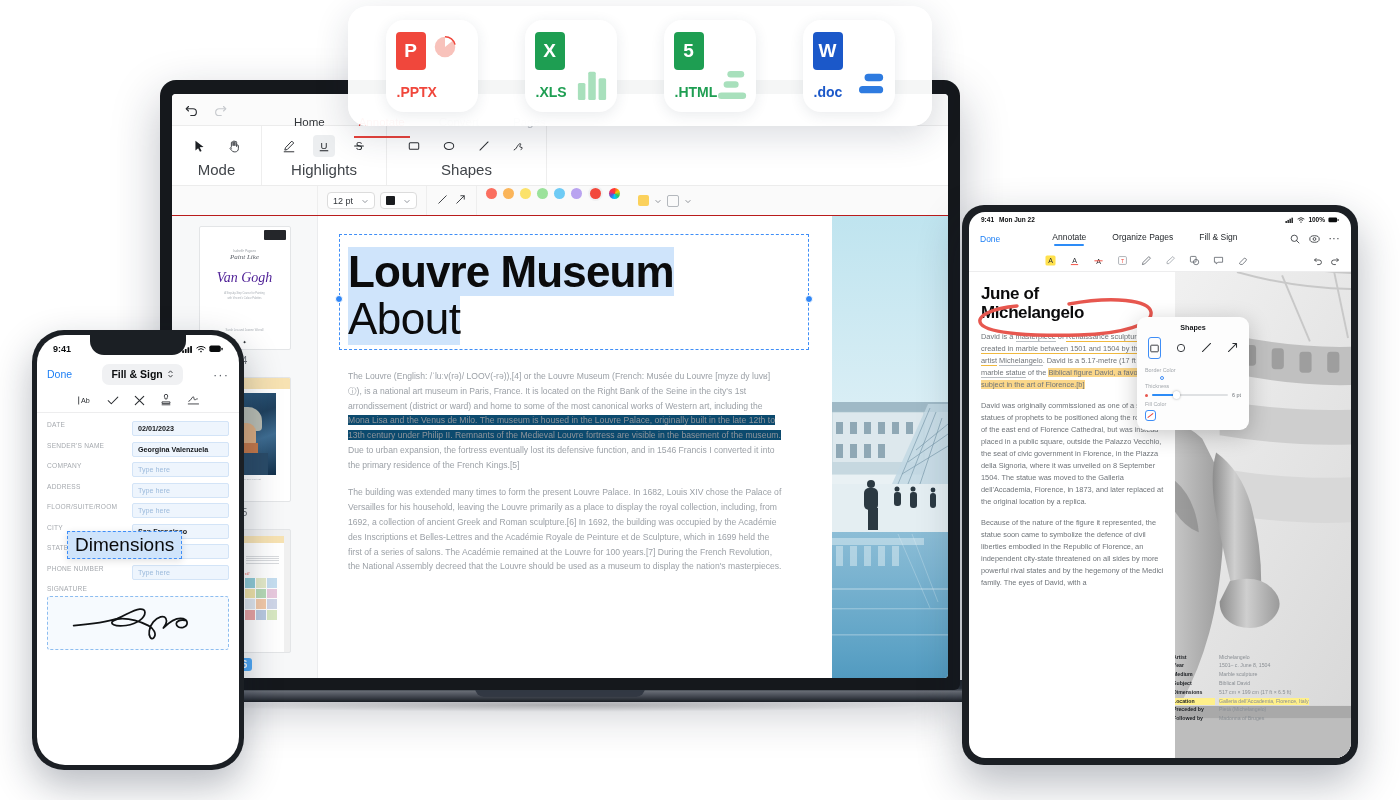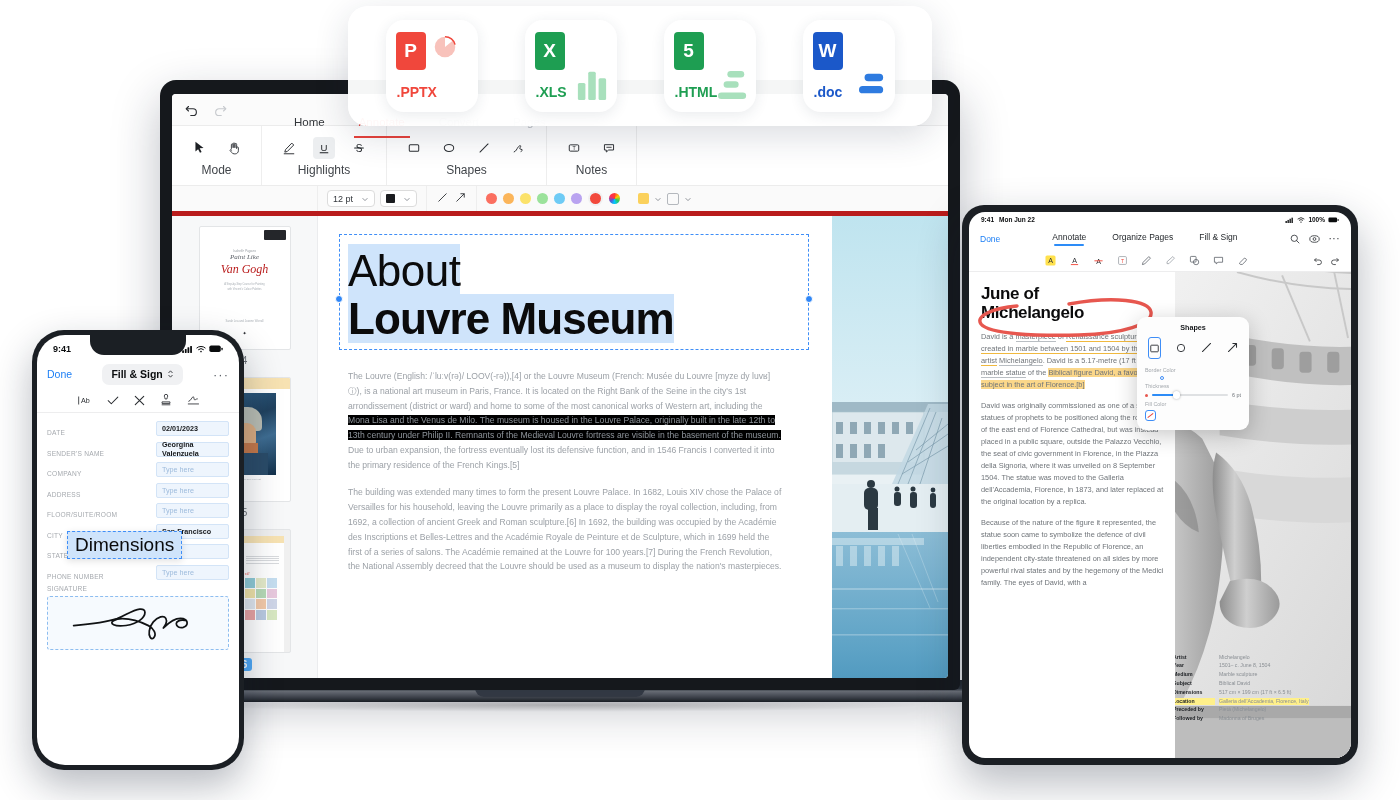--- a/index.html
+++ b/index.html
@@ -45,26 +45,26 @@
   .ribbon-tab { position:relative; height:100%; display:flex; align-items:center; cursor:default;margin-top:25px; }
   .ribbon-tab.active { color:#e8413a; }
   .ribbon-tab.active:after { content:""; position:absolute; left:-5px; right:-5px; bottom:0; height:2px; background:#e8413a; }
   .ribbon-tab.dim { color:#b9bdc2; }
 
   .ribbon-tools { height:60px; display:flex; align-items:stretch; border-bottom:1px solid #ececec;
     background:#fff; flex:0 0 auto; }
   .tool-group { display:flex; flex-direction:column; align-items:center; justify-content:center;
     padding:0 16px; border-right:1px solid #eeeeee; gap:2px; }
   .tool-icons { display:flex; gap:13px; align-items:center; height:26px; }
-  .tool-lbl { font-size:12px; color:#41454a; }
+  .tool-lbl { font-size:15px; color:#41454a; }
   .tool-btn { width:22px; height:22px; display:flex; align-items:center; justify-content:center;
     border-radius:4px; }
   .tool-btn.sel { background:#eceef0; }
 
-  .ribbon-props { height:30px; display:flex; align-items:center; border-bottom:5px solid #b91c1c;
+  .ribbon-props { height:30px; display:flex; align-items:flex-start; border-bottom:1px solid #b91c1c;
     background:#fafafa; flex:0 0 auto; font-size:9.5px; color:#44484d; }
   .pp-cell { display:flex; align-items:center; gap:5px; padding:0 9px; height:100%; border-right:1px solid #eee; }
   .pp-select { display:flex; align-items:center; gap:8px; border:1px solid #dcdcdc; background:#fff;
     border-radius:4px; height:17px; padding:0 5px; font-size:9px; color:#34383d; }
   .cv { width:8px; height:8px; }
   .swatch-row { display:flex; align-items:center; gap:6px; padding:0 9px; }
   .sw { width:11px; height:11px; border-radius:50%; }
   .sw-sel { padding:2px; border-radius:50%; background:#f0f1f2; display:flex; }
   .sq { width:11px; height:11px; border-radius:2px; }
   .sq-out { width:12px; height:12px; border-radius:2px; border:1.6px solid #b4b8bd; }
@@ -95,42 +95,42 @@
         background:#cfe4fb; display:inline; padding:2px 0; }
   .t2 { font-size:44px; line-height:1.1; font-weight:700; color:#0b0b0c; letter-spacing:-.9px;
         background:#cfe4fb; display:inline; }
   .hand { position:absolute; width:8px; height:8px; border-radius:50%; background:#2f86f6;
     border:1.5px solid #fff; }
   .hand.l { left:-13px; top:50%; }
   .hand.r { right:-13px; top:50%; }
 
   .para { font-size:8.6px; line-height:1.72; color:#9ca1a7; margin:0 0 13px 6px; max-width:436px;
     text-align:left; }
-  .hl { background:#000000; color:#8e949b;text-align:center; }
+  .hl { background:#0c4a6e; color:#8e949b;text-align:center; }
 
   
   #phone { position:absolute; left:32px; top:330px; width:212px; height:440px; z-index:6; }
   .ph-body { position:absolute; inset:0; background:#1b1f24; border-radius:32px; padding:5px;
     box-shadow:0 16px 38px rgba(20,30,50,.30); }
   .ph-screen { width:100%; height:100%; background:#fff; border-radius:28px; overflow:hidden;
     position:relative; display:flex; flex-direction:column; }
   .ph-notch { position:absolute; left:50%; top:0; transform:translateX(-50%); width:96px; height:20px;
     background:#1b1f24; border-radius:0 0 14px 14px; z-index:4; }
   .ph-status { height:24px; display:flex; align-items:center; justify-content:space-between;
     padding:4px 16px 0 16px; font-size:9px; font-weight:700; color:#0a0c0e; }
   .ph-nav { height:30px; display:flex; align-items:center; justify-content:space-between;
     padding:0 10px; }
   .ph-done { color:#1d7ff5; font-size:10.5px; }
   .ph-mode { background:#f0f1f3; border-radius:7px; height:21px; display:flex; align-items:center;
     gap:4px; padding:0 9px; font-size:10.5px; font-weight:700; color:#0a0c0e; }
   .ph-dots { color:#5c6168; font-size:13px; letter-spacing:1px; }
   .ph-tools { height:24px; border-bottom:1px solid #ededee; display:flex; align-items:center;
     justify-content:center; gap:15px; }
   .ph-form { flex:1 1 auto; padding:8px 10px 0 10px; overflow:hidden; }
-  .frow { display:flex; align-items:flex-end; margin-bottom:5.5px; height:15px;gap:24px; }
+  .frow { display:flex; align-items:flex-start; margin-bottom:5.5px; height:15px; }
   .flbl { width:85px; font-size:6.6px; color:#a5a9ae; letter-spacing:.25px; }
   .fval { flex:1; height:15px; border:1px solid #d3e4f7; border-radius:2px; background:#eef5fd;
     display:flex; align-items:center; padding:0 5px; font-size:7.2px; color:#14171a; font-weight:700; }
   .fval.ph { color:#9dbbdc; font-weight:400; }
   .sig-lbl { font-size:6.6px; color:#a5a9ae; letter-spacing:.25px; margin:5px 0 4px 0; }
   .sig-box { height:54px; border:1px dashed #8dbdf0; border-radius:3px; background:#f6fafe;
     display:flex; align-items:center; justify-content:center; }
   .cal-chip { position:absolute; left:30px; top:196px; background:#cfe4fb; border:1.4px dashed #3f8ef7;
     padding:2px 7px; font-size:19px; color:#0b0b0c; z-index:5; box-shadow:0 2px 7px rgba(0,0,0,.12); }
 
@@ -296,37 +296,20 @@
               </span>
               <span class="tool-btn">
                 <svg width="14" height="14" viewBox="0 0 16 16" fill="none" stroke="#2b2e32" stroke-width="1.1" stroke-linecap="round">
                     <path d="M2.5 12.5c2-0.5 3-3.5 4.6-5.6 1-1.3 2.3-2.1 2.8-1.3.5.9-1.4 2.4-1 3.3.4.8 2 .2 2.7 1 .5.6-.2 1.6-1.3 2.1"></path>
                   </svg>
               </span>
             </div>
             <div class="tool-lbl">Shapes</div>
           </div>
 
-          <div class="tool-group">
-            <div class="tool-icons">
-              <span class="tool-btn">
-                <svg width="14" height="14" viewBox="0 0 16 16">
-                    <rect x="2.6" y="4.4" width="10.8" height="7.2" rx="1.2" fill="none" stroke="#2b2e32" stroke-width="1.1"></rect>
-                    <text x="8" y="10.6" font-size="6" font-family="Liberation Sans" text-anchor="middle" fill="#2b2e32">T</text>
-                  </svg>
-              </span>
-              <span class="tool-btn">
-                <svg width="14" height="14" viewBox="0 0 16 16">
-                    <path d="M2.8 4.2h10.4v6.1H7.6L4.9 12.6v-2.3H2.8Z" fill="none" stroke="#2b2e32" stroke-width="1.1" stroke-linejoin="round"></path>
-                    <path d="M5 7.2h6" stroke="#2b2e32" stroke-width="1"></path>
-                  </svg>
-              </span>
-            </div>
-            <div class="tool-lbl">Notes</div>
-          </div>
           <div style="flex:1"></div>
         </div>
 
         <div class="ribbon-props">
           <div style="width:146px; border-right:1px solid #eee; height:100%"></div>
           <div class="pp-cell">
             <span class="pp-select">
               <span>12 pt</span>
               <svg class="cv" viewBox="0 0 10 10">
                   <path d="M2 4l3 3 3-3" fill="none" stroke="#8c9096" stroke-width="1.2"></path>
@@ -371,21 +354,21 @@
           </div>
         </div>
 
         <div class="lt-work">
           <div class="thumbs">
             <div class="thumb">
               <div style="position:absolute;right:4px;top:3px;width:22px;height:10px;background:#24262a;border-radius:1px"></div>
               <div style="text-align:center;padding-top:22px">
                 <div style="font-size:3.2px;color:#9aa0a6;font-style:italic">Isabelle Pagano</div>
                 <div style="font-size:7px;color:#5c6168;font-family:'Liberation Serif',serif;font-style:italic">Paint Like</div>
-                <div style="font-size:12px;color:#b91c1c;font-family:'Liberation Serif',serif;font-style:italic;margin-top:1px">Van Gogh</div>
+                <div style="font-size:14px;color:#4c1d95;font-family:'Liberation Serif',serif;font-style:italic;margin-top:9px">Van Gogh</div>
                 <div style="font-size:2.6px;color:#a8aeb4;margin-top:6px;line-height:1.9">A Step-by-Step Course for Painting<br>with Vincent's Colour Palettes</div>
                 <div style="font-size:2.8px;color:#a8aeb4;margin-top:26px">Sarah Lea and Joanne Worrall</div>
                 <div style="font-size:5px;color:#2b2e32;margin-top:7px">✦</div>
               </div>
             </div>
             <div class="thumb-num">4</div>
             <div class="thumb">
               <div style="height:11px;background:#f7e2b2"></div>
               <div style="margin:4px auto 0;width:62px;height:82px;background:linear-gradient(160deg,#2e5f86 0%,#20415e 35%,#3f6d92 60%,#12304a 100%);position:relative">
                 <div style="position:absolute;left:14px;top:14px;width:34px;height:24px;background:#b8bcb2;border-radius:14px 14px 4px 4px"></div>
@@ -438,22 +421,22 @@
                 </div>
               </div>
             </div>
             <div class="thumb-num cur">6</div>
           </div>
 
           <div class="page">
             <div class="title-box">
               <span class="hand l"></span>
               <span class="hand r"></span>
+              <div><span class="t2">Louvre Museum</span></div>
               <div><span class="t1">About</span></div>
-              <div><span class="t2">Louvre Museum</span></div>
             </div>
             <p class="para">
               <span>The Louvre (English: /ˈluːv(rə)/ LOOV(-rə)),[4] or the Louvre Museum (French: Musée du Louvre [myze dy luvʁ] ⓘ), is a national art museum in Paris, France. It is located on the Right Bank of the Seine in the city's 1st arrondissement (district or ward) and home to some of the most canonical works of Western art, including the </span><span class="hl">Mona Lisa and the Venus de Milo. The museum is housed in the Louvre Palace, originally built in the late 12th to 13th century under Philip II. Remnants of the Medieval Louvre fortress are visible in the basement of the museum.</span><span> Due to urban expansion, the fortress eventually lost its defensive function, and in 1546 Francis I converted it into the primary residence of the French Kings.[5]</span>
             </p>
             <p class="para">The building was extended many times to form the present Louvre Palace. In 1682, Louis XIV chose the Palace of Versailles for his household, leaving the Louvre primarily as a place to display the royal collection, including, from 1692, a collection of ancient Greek and Roman sculpture.[6] In 1692, the building was occupied by the Académie des Inscriptions et Belles-Lettres and the Académie Royale de Peinture et de Sculpture, which in 1699 held the first of a series of salons. The Académie remained at the Louvre for 100 years.[7] During the French Revolution, the National Assembly decreed that the Louvre should be used as a museum to display the nation's masterpieces.</p>
           </div>
 
           <div class="photo-col">
             <svg width="116" height="510" viewBox="0 0 116 510" preserveAspectRatio="none">
               <defs>

